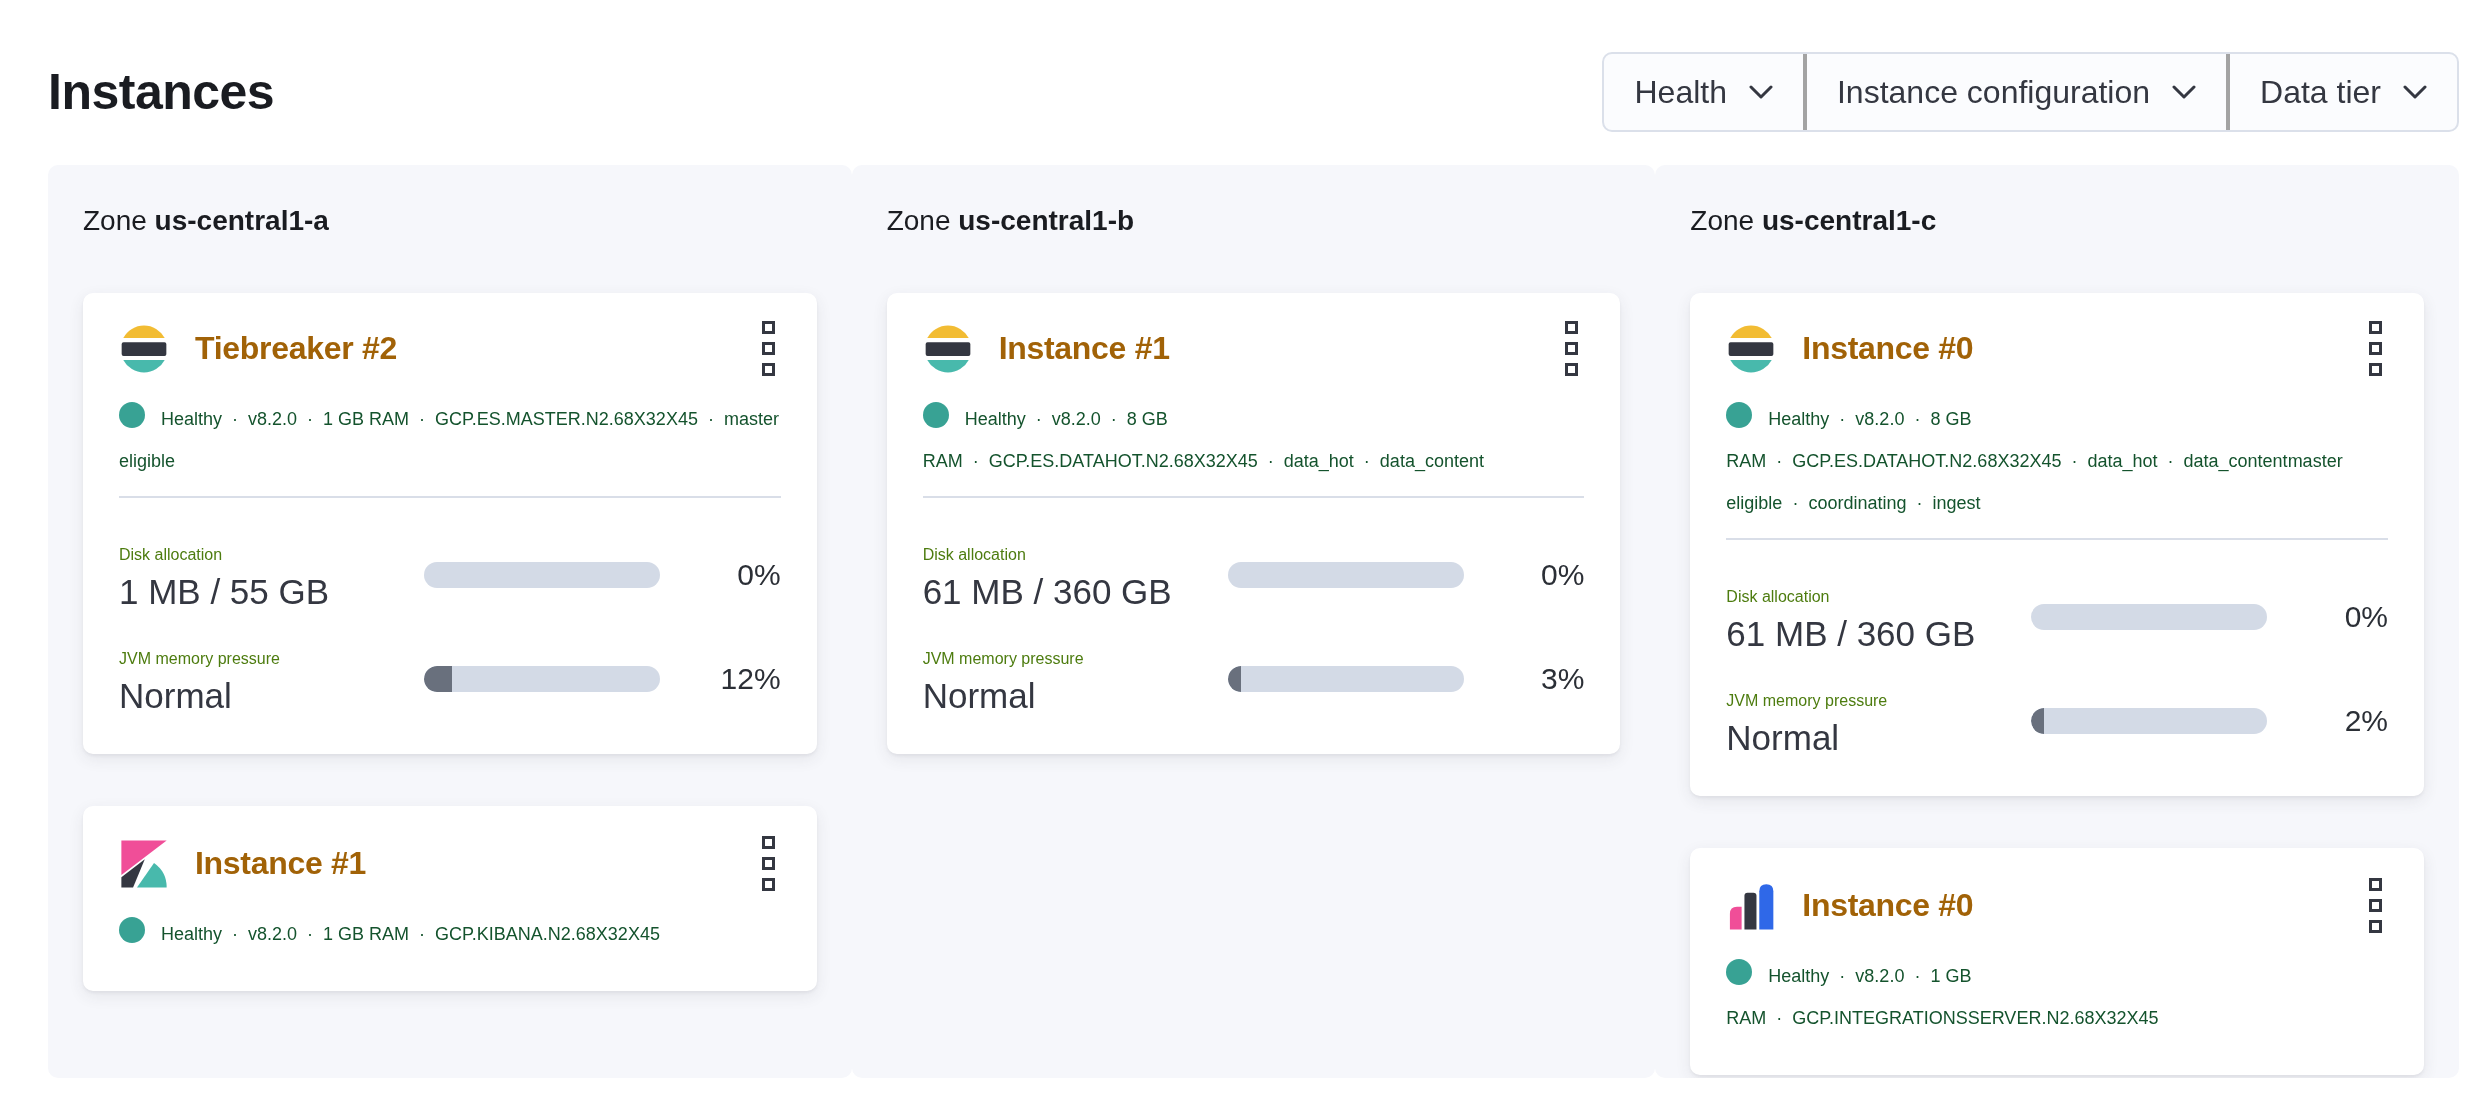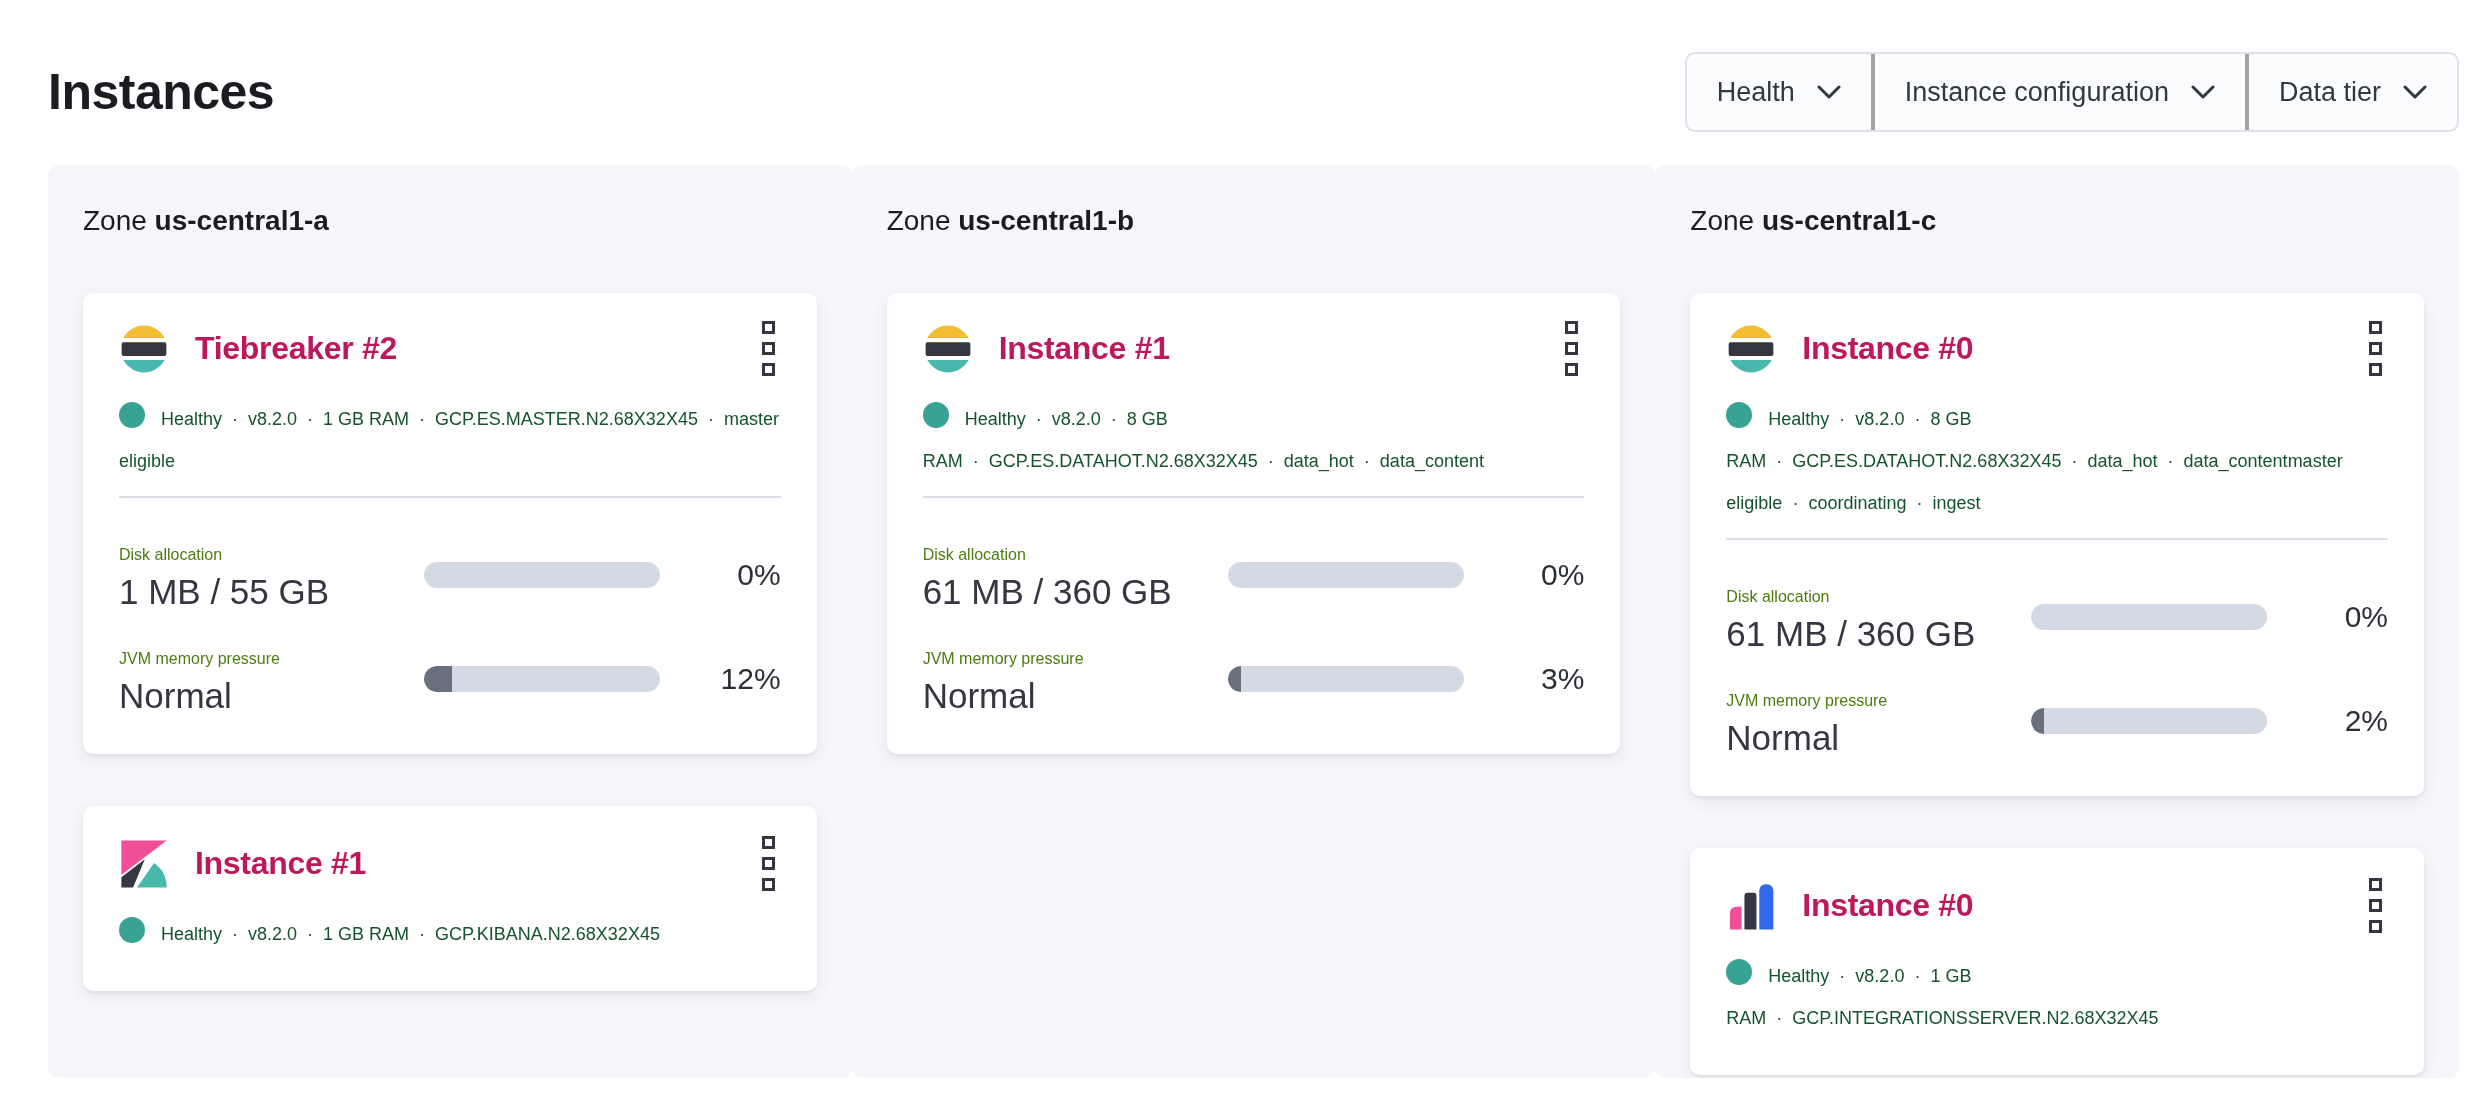--- a/index.html
+++ b/index.html
@@ -5,40 +5,40 @@
   html,body{margin:0;padding:0;width:2490px;height:1102px;overflow:hidden;background:#ffffff;
     font-family:"Liberation Sans","DejaVu Sans",sans-serif;color:#343741;}
   *{box-sizing:border-box;}
   .page{width:2490px;height:988px;padding:52px 31px 0 48px;}
 
   
   .header{display:flex;align-items:center;justify-content:space-between;height:80px;}
   .page-title{font-size:50px;line-height:58px;font-weight:700;color:#1a1c21;letter-spacing:-0.5px;margin:0;}
   .filter-group{display:flex;align-items:stretch;height:80px;border:2px solid #dbe0ea;border-radius:10px;
     background:#fbfcfe;overflow:hidden;}
-  .filter-btn{display:flex;align-items:center;gap:22px;padding:0 30px;font-size:27px;color:#343741;
+  .filter-btn{display:flex;align-items:center;gap:22px;padding:0 30px;font-size:32px;color:#343741;
     background:transparent;border:none;font-family:inherit;cursor:pointer;white-space:nowrap;}
   .filter-btn + .filter-btn{border-left:4px solid #a3a3a3;}
   .chev{width:24px;height:14px;display:block;}
 
   
   .zones{display:grid;grid-template-columns:repeat(3,1fr);margin-top:33px;height:913px;align-items:stretch;}
   .zone-panel{background:var(--panel-bg,#f6f7fb);border-radius:10px;padding:36px 35px;height:913px;overflow:hidden;}
   .zone-heading{font-size:28px;line-height:40px;color:#1a1c21;margin:0 0 52px 0;font-weight:400;}
   .zone-heading .zone-name{font-weight:700;}
 
   
   .card{background:#ffffff;border-radius:10px;padding:24px 36px 38px;
     box-shadow:0 2px 3px rgba(50,55,70,0.06),0 5px 16px rgba(50,55,70,0.09);}
   .card + .card{margin-top:52px;}
   .card-small{padding:26px 36px 36px;}
   .card-head{display:flex;align-items:center;margin-bottom:18px;}
   .logo{width:50px;height:50px;flex:none;display:block;}
   .logo svg{width:50px;height:50px;display:block;}
-  .card-title{font-size:32px;font-weight:700;color:#be185d;margin-left:26px;letter-spacing:-0.3px;}
+  .card-title{font-size:32px;font-weight:700;color:#a16207;margin-left:26px;letter-spacing:-0.3px;}
   .kebab{margin-left:auto;background:transparent;border:none;padding:4px 6px;cursor:pointer;
     display:flex;flex-direction:column;gap:8px;align-items:center;}
   .kebab .sq{width:13px;height:13px;border:3px solid #343741;display:block;}
 
   .meta{font-size:18px;line-height:42px;color:#14532d;margin:0;}
   .health-dot{display:inline-block;width:26px;height:26px;border-radius:50%;
     background:var(--health,#38a294);margin-right:16px;vertical-align:-3px;}
   .meta .sep{margin:0 10px;}
 
   .divider{border:none;border-top:2px solid #d9dee8;margin:14px 0 40px 0;}

